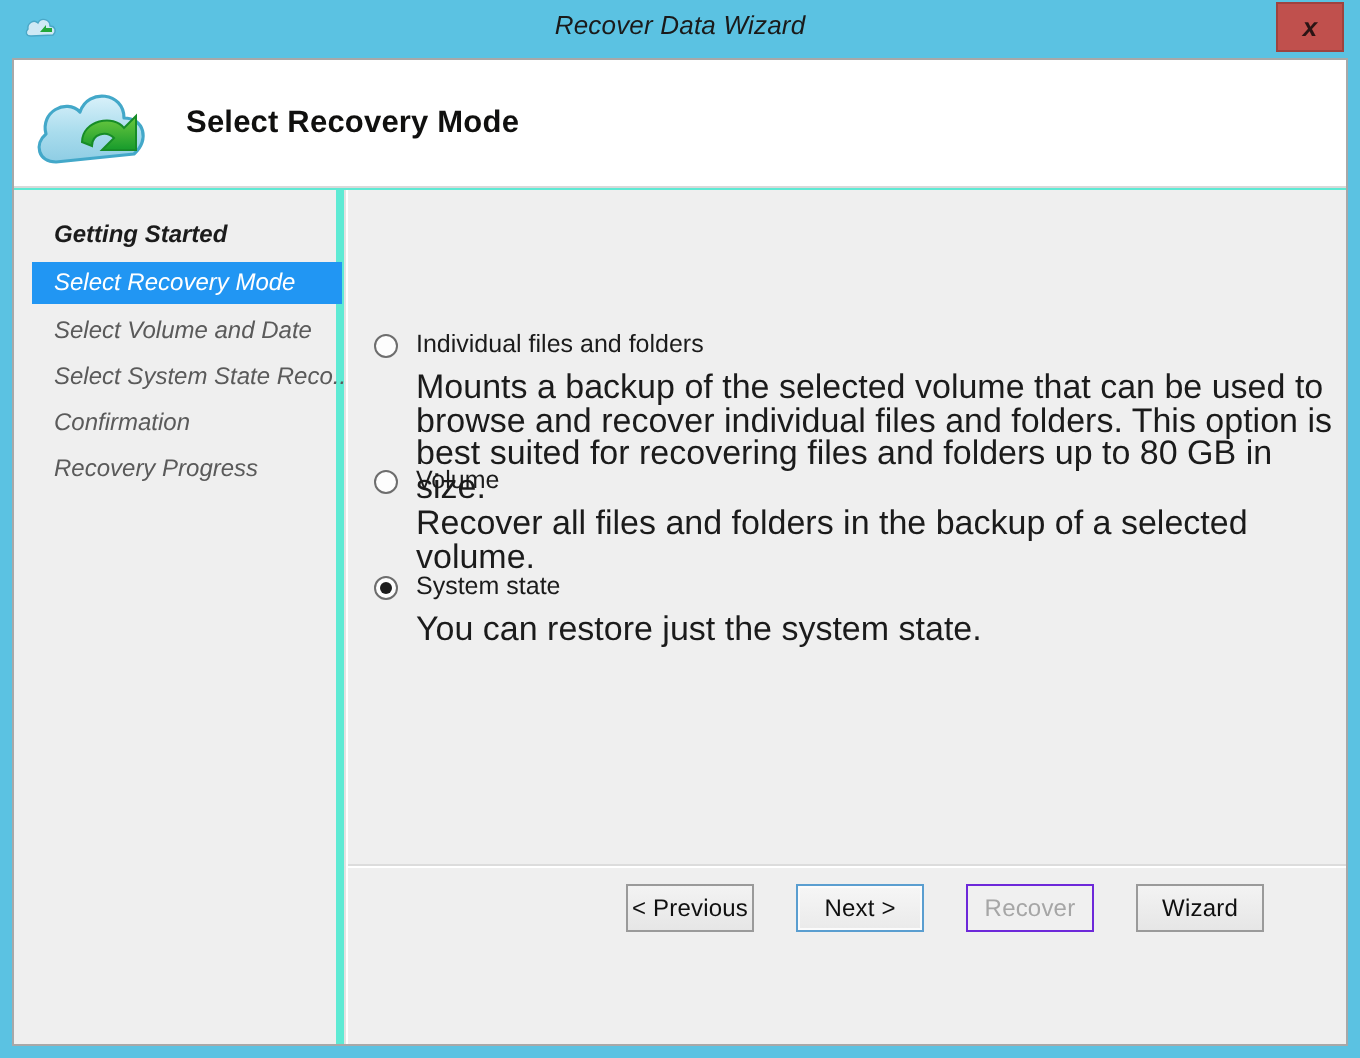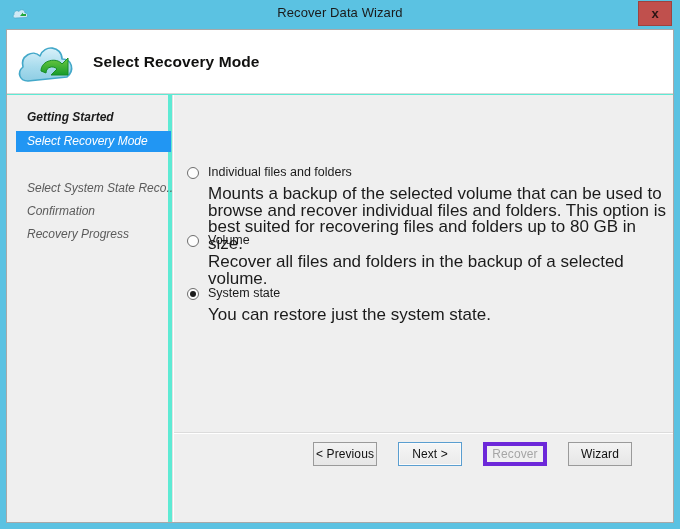--- a/index.html
+++ b/index.html
@@ -22,20 +22,21 @@
     background: #5bc2e2;        
     box-sizing: border-box;
   }
 
   
   #titlebar {
     position: absolute;
     left: 0; top: 0;
     width: 680px; height: 17px;
     background: #5bc2e2;
+    font-style: italic;
   }
   #title-icon {
     position: absolute;
     left: 12px; top: 7px;
     width: 18px; height: 14px;
   }
   #title-text {
     position: absolute;
     left: 0; top: 5px;
     width: 680px;
@@ -226,21 +227,21 @@
     letter-spacing: .1px;
   }
   .btn.focus {
     border: 1px solid #5a9ed0;
     background: linear-gradient(to bottom, #f6f6f6 0%, #eaeaea 100%);
     box-shadow: inset 0 0 0 1px #fbfbfb;
   }
   .btn.disabled {
     color: #a6a6a6;
     background: #f0f0f0;
-    border: 4px solid #6d28d9;
+    border: 1px solid #6d28d9;
     cursor: default;
   }
 </style>
 </head>
 <body>
 
 <div id="window">
 
   <div id="titlebar">
     <svg id="title-icon" viewBox="0 0 36 28">
@@ -270,20 +271,21 @@
         </defs>
         <path d="M13 43 C4 43 2 34 8 29 C5 18 18 11 25 18 C29 6 47 8 47 21 C57 21 60 32 52 39 Z" fill="url(#cg)" stroke="#43a8c9" stroke-width="1.6" stroke-linejoin="round"></path>
         <path d="M26 33 C26 22 42 19 47 26 L53 20 L53 37 L36 37 L42 31 C38 27 31 29 31 35 Z" fill="url(#ag)" stroke="#178c27" stroke-width="1"></path>
       </svg>
       <div id="banner-title">Select Recovery Mode</div>
     </div>
 
     <div id="sidebar">
       <div class="side-item first" style="top:12px;">Getting Started</div>
       <div class="side-item active" style="top:36px;">Select Recovery Mode</div>
+      <div class="side-item" style="top:60px;">Select Volume and Date</div>
       <div class="side-item" style="top:83px;">Select System State Reco...</div>
       <div class="side-item" style="top:106px;">Confirmation</div>
       <div class="side-item" style="top:129px;">Recovery Progress</div>
     </div>
 
     <div id="pane-divider2"></div>
     <div id="pane-divider"></div>
 
     <div id="content">
 

